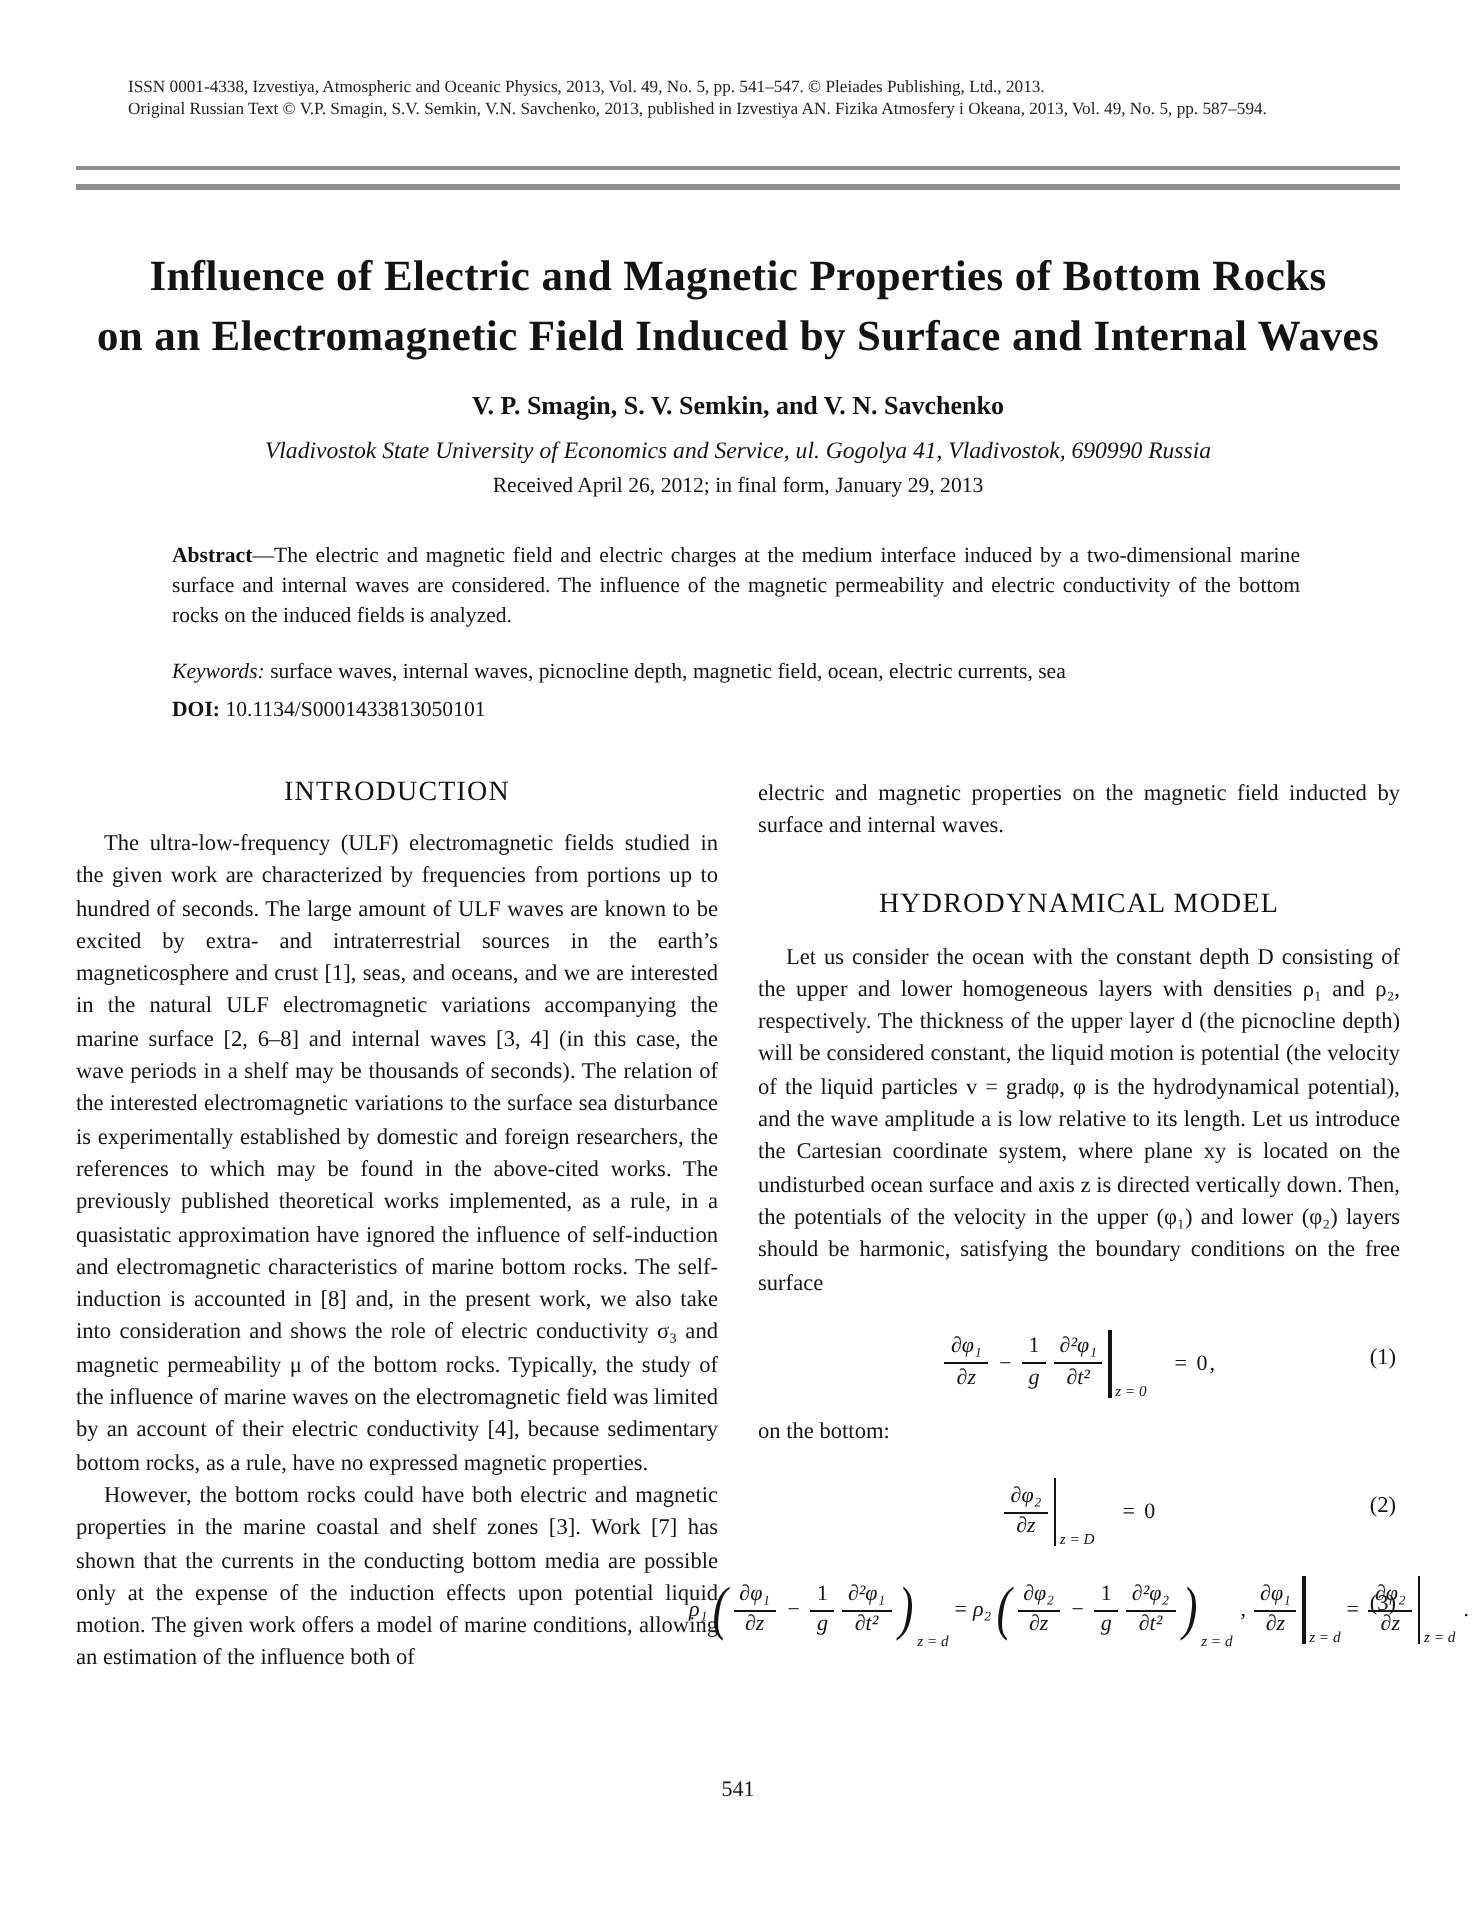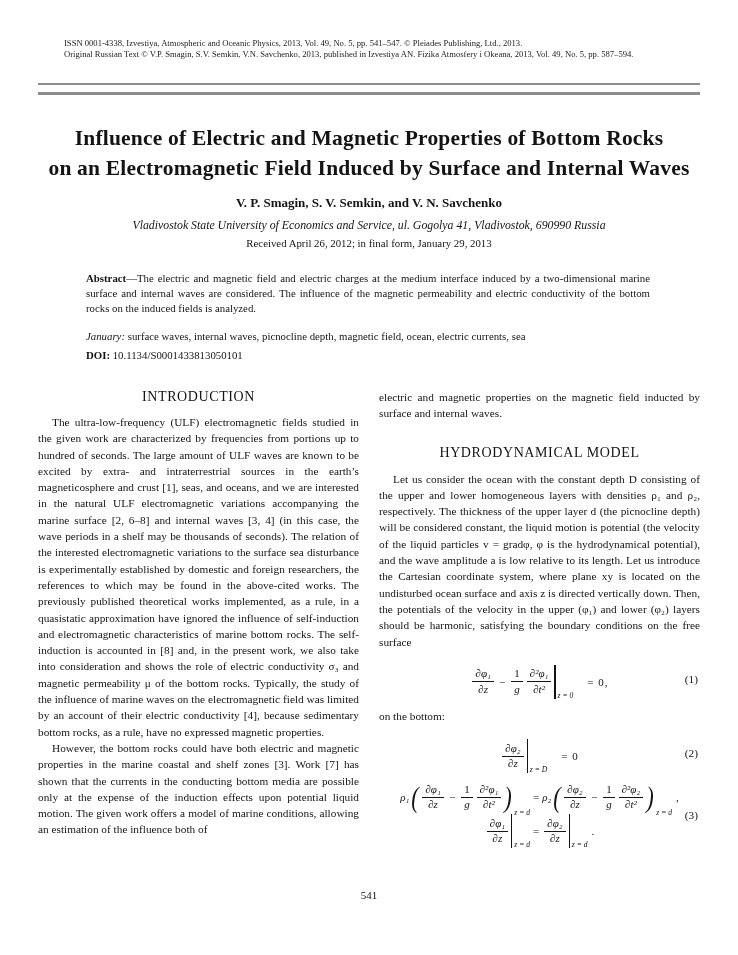--- a/index.html
+++ b/index.html
@@ -33,21 +33,21 @@
   .col{width:321px;font-size:11.3px;line-height:16.3px;text-align:justify;}
   .sec-heading{text-align:center;font-size:14px;letter-spacing:.6px;margin:0 0 9px 0;}
   .sec-heading.second{margin-top:24px;}
   .col p{margin:0;text-indent:14px;}
   .col p.no-indent{text-indent:0;}
   .col p + p{margin-top:0;}
 
   
   .equation{position:relative;display:flex;justify-content:center;align-items:flex-end;
     margin:9px 0;font-style:italic;font-size:11px;min-height:40px;}
-  .eq3 .inner{display:flex;flex-direction:column;align-items:center;gap:2px;}
+  .eq3 .inner{display:flex;flex-direction:row;align-items:center;gap:2px;}
   .eq-body{display:inline-flex;align-items:center;}
   .eq-num{position:absolute;right:2px;top:50%;transform:translateY(-50%);font-style:normal;font-size:11.3px;}
   .up{font-style:normal;}
   .op{margin:0 3px;}
   .frac{display:inline-block;vertical-align:middle;text-align:center;margin:0 2px;line-height:1.05;}
   .frac .fn{display:block;padding:0 3px 1.5px;border-bottom:1px solid #141414;}
   .frac .fd{display:block;padding-top:1.5px;}
   .evalbar{display:inline-flex;align-items:flex-end;height:34px;margin-left:1px;}
   .evalbar .vline{width:1.2px;background:#141414;height:100%;}
   .evalbar .cond{font-size:7.6px;font-style:italic;transform:translateY(5px);margin-left:2px;white-space:nowrap;}
@@ -76,21 +76,21 @@
     <div>Influence of Electric and Magnetic Properties of Bottom Rocks</div>
     <div>on an Electromagnetic Field Induced by Surface and Internal Waves</div>
   </div>
 
   <div class="authors">V. P. Smagin, S. V. Semkin, and V. N. Savchenko</div>
   <div class="affiliation">Vladivostok State University of Economics and Service, ul. Gogolya 41, Vladivostok, 690990 Russia</div>
   <div class="received">Received April 26, 2012; in final form, January 29, 2013</div>
 
   <div class="abstract"><span class="lead">Abstract</span><span>—The electric and magnetic field and electric charges at the medium interface induced by a two-dimensional marine surface and internal waves are considered. The influence of the magnetic permeability and electric conductivity of the bottom rocks on the induced fields is analyzed.</span></div>
 
-  <div class="keywords"><span class="lead">January:</span><span> surface waves, internal waves, picnocline depth, magnetic field, ocean, electric currents, sea</span></div>
+  <div class="keywords"><span class="lead">Keywords:</span><span> surface waves, internal waves, picnocline depth, magnetic field, ocean, electric currents, sea</span></div>
 
   <div class="doi-line"><span class="lead">DOI:</span><span> 10.1134/S0001433813050101</span></div>
 
   <div class="columns">
 
     <div class="col">
       <div class="sec-heading">INTRODUCTION</div>
       <p>The ultra-low-frequency (ULF) electromagnetic fields studied in the given work are characterized by frequencies from portions up to hundred of seconds. The large amount of ULF waves are known to be excited by extra- and intraterrestrial sources in the earth’s magneticosphere and crust [1], seas, and oceans, and we are interested in the natural ULF electromagnetic variations accompanying the marine surface [2, 6–8] and internal waves [3, 4] (in this case, the wave periods in a shelf may be thousands of seconds). The relation of the interested electromagnetic variations to the surface sea disturbance is experimentally established by domestic and foreign researchers, the references to which may be found in the above-cited works. The previously published theoretical works implemented, as a rule, in a quasistatic approximation have ignored the influence of self-induction and electromagnetic characteristics of marine bottom rocks. The self-induction is accounted in [8] and, in the present work, we also take into consideration and shows the role of electric conductivity σ₃ and magnetic permeability μ of the bottom rocks. Typically, the study of the influence of marine waves on the electromagnetic field was limited by an account of their electric conductivity [4], because sedimentary bottom rocks, as a rule, have no expressed magnetic properties.</p>
       <p>However, the bottom rocks could have both electric and magnetic properties in the marine coastal and shelf zones [3]. Work [7] has shown that the currents in the conducting bottom media are possible only at the expense of the induction effects upon potential liquid motion. The given work offers a model of marine conditions, allowing an estimation of the influence both of</p>
     </div>

